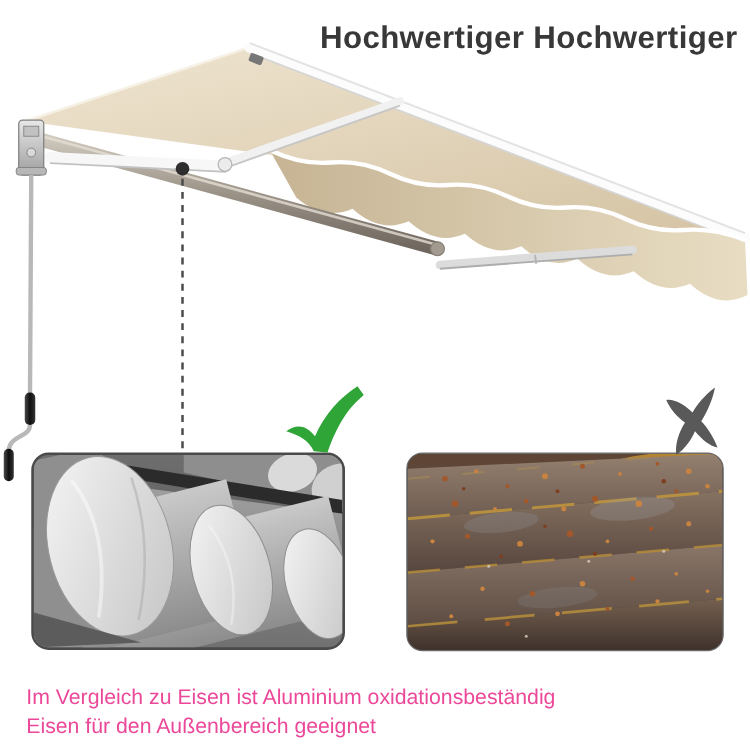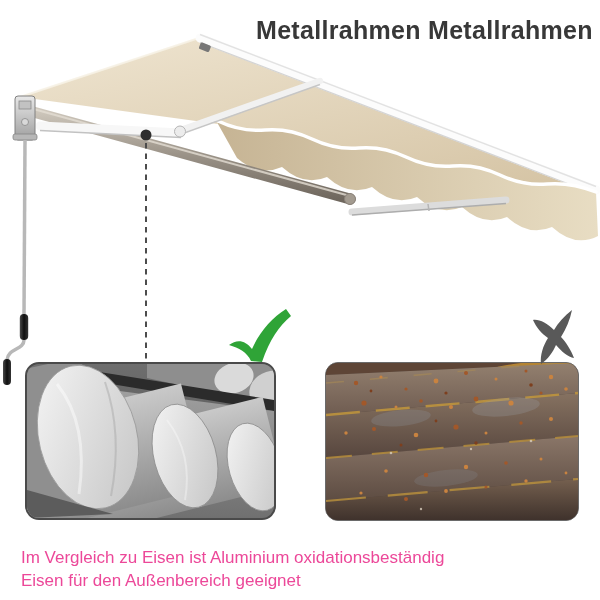--- a/index.html
+++ b/index.html
@@ -15,21 +15,21 @@
   .mark.check{left:224px;top:306px;}
   .mark.cross{left:528px;top:309px;}
   .caption{position:absolute;left:21px;top:546px;font-size:17px;color:#ec4899;line-height:23px;}
   .caption div{white-space:nowrap;}
 </style>
 </head>
 <body>
 
 <div class="stage">
 
-  <div class="title">Metallrahmen Metallrahmen</div>
+  <div class="title">Hochwertiger Hochwertiger</div>
 
   <svg class="awning-svg" width="600" height="400" viewBox="0 0 600 400">
     <defs>
       <linearGradient id="gCanopy" x1="0" y1="0" x2="0.8" y2="1">
         <stop offset="0" stop-color="#efe5d1"></stop>
           <stop offset="1" stop-color="#d6c5a6"></stop>
       </linearGradient>
       <linearGradient id="gValance" x1="0" y1="0" x2="1" y2="0">
         <stop offset="0" stop-color="#c6b494"></stop>
           <stop offset="1" stop-color="#e8ddc3"></stop>

